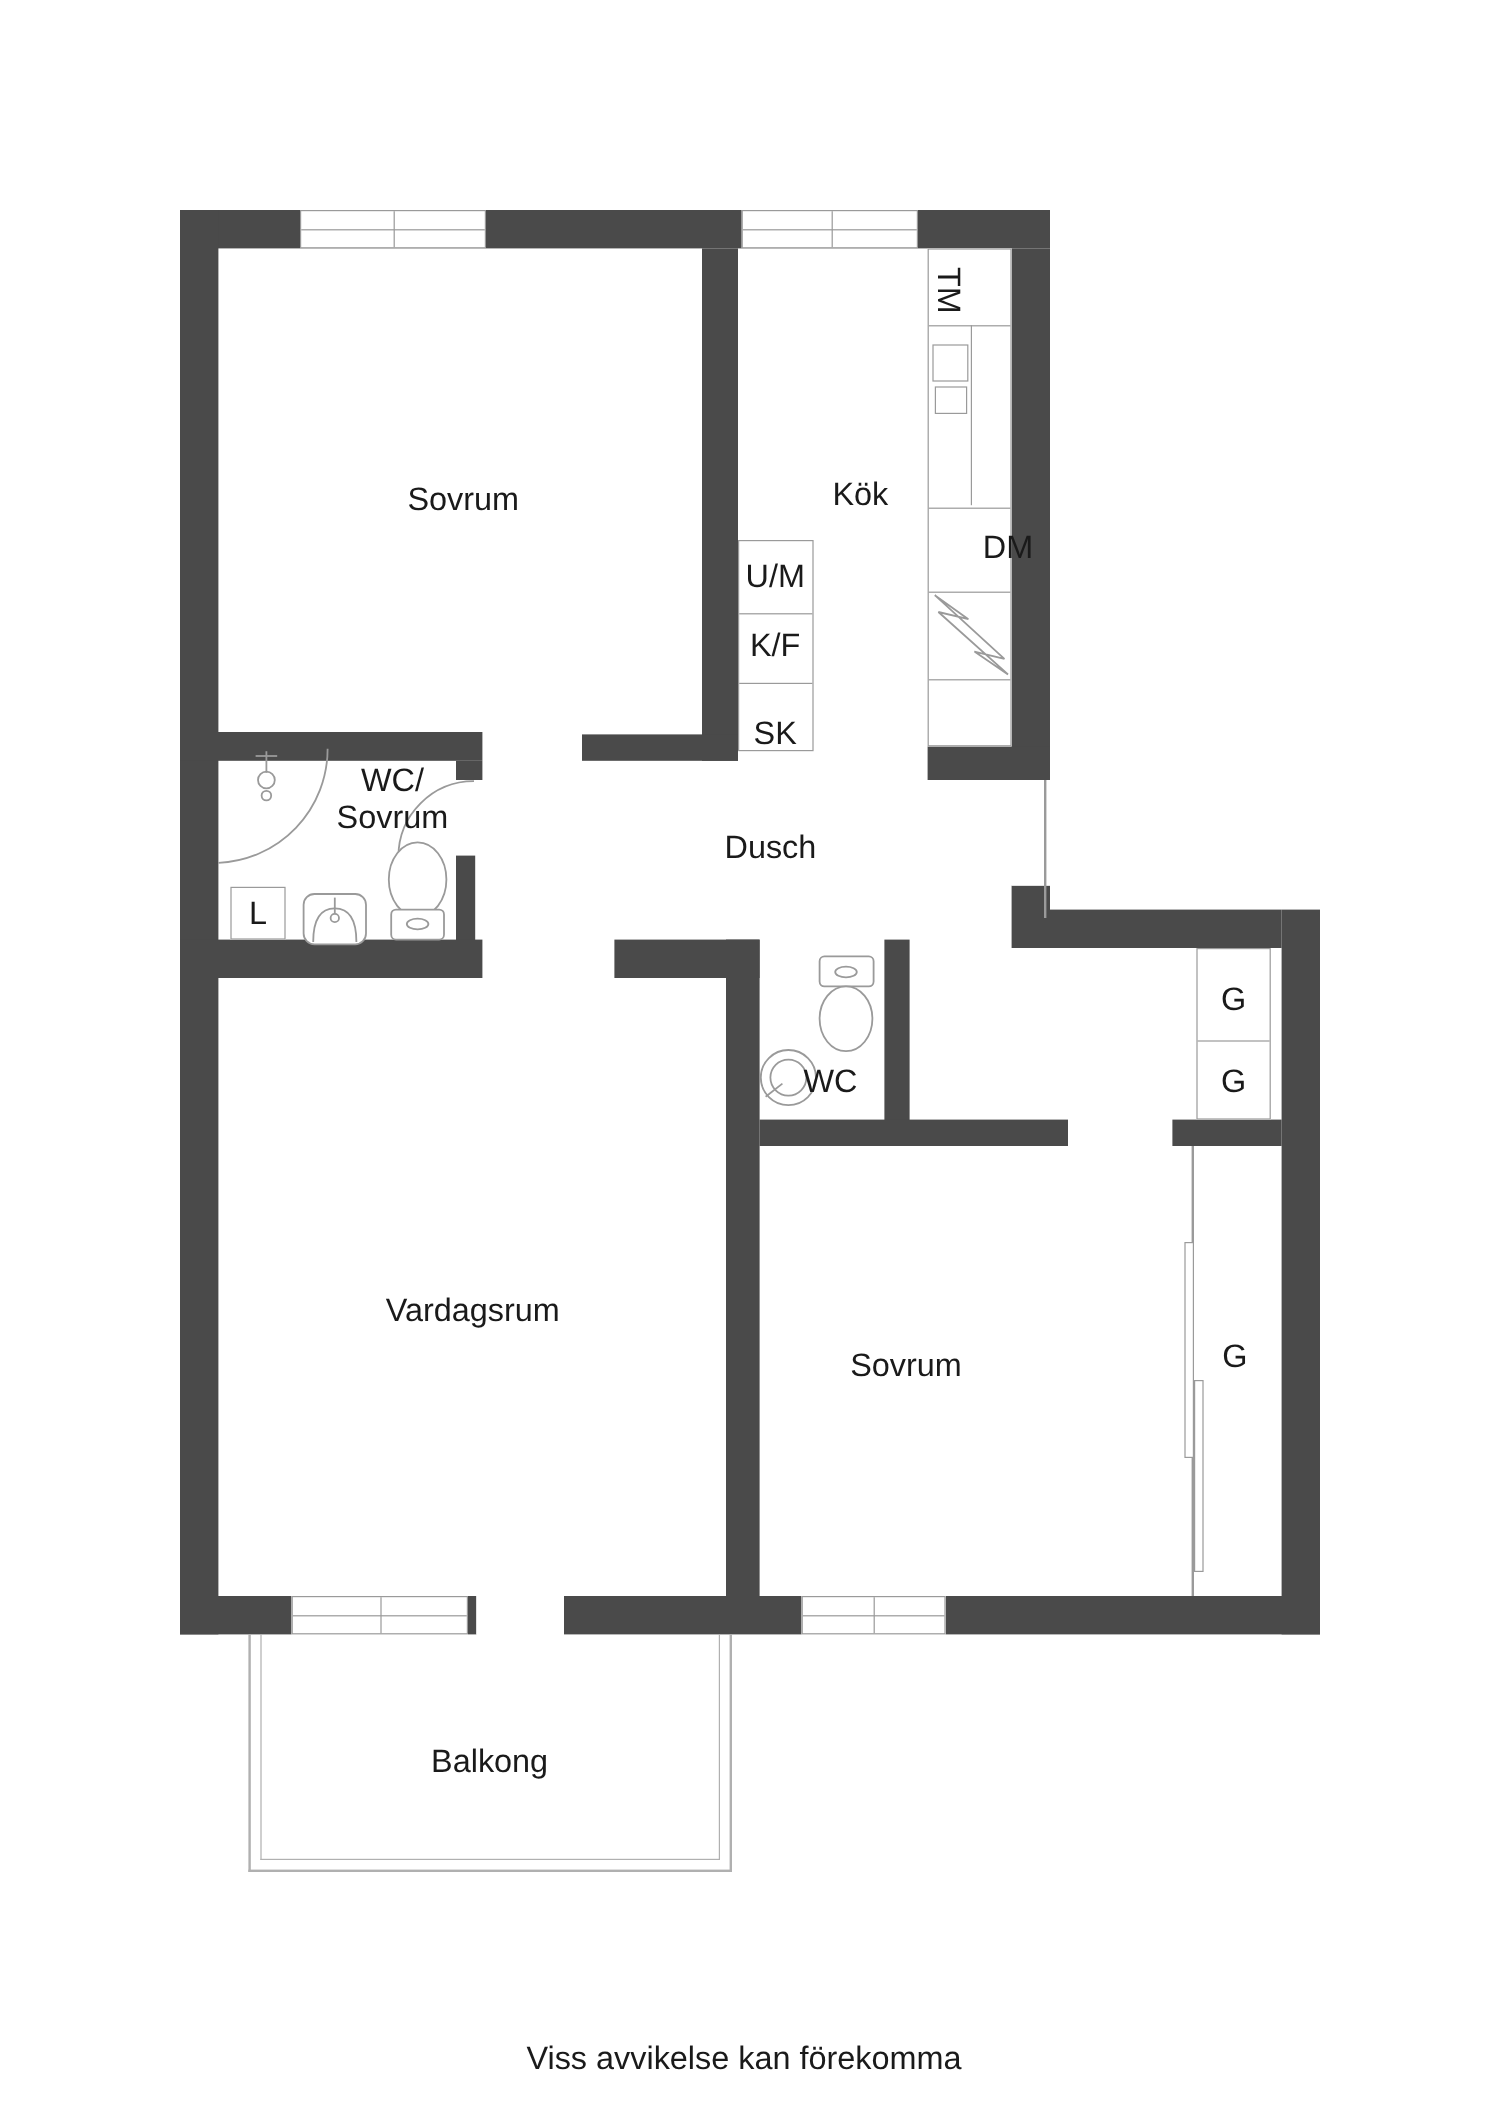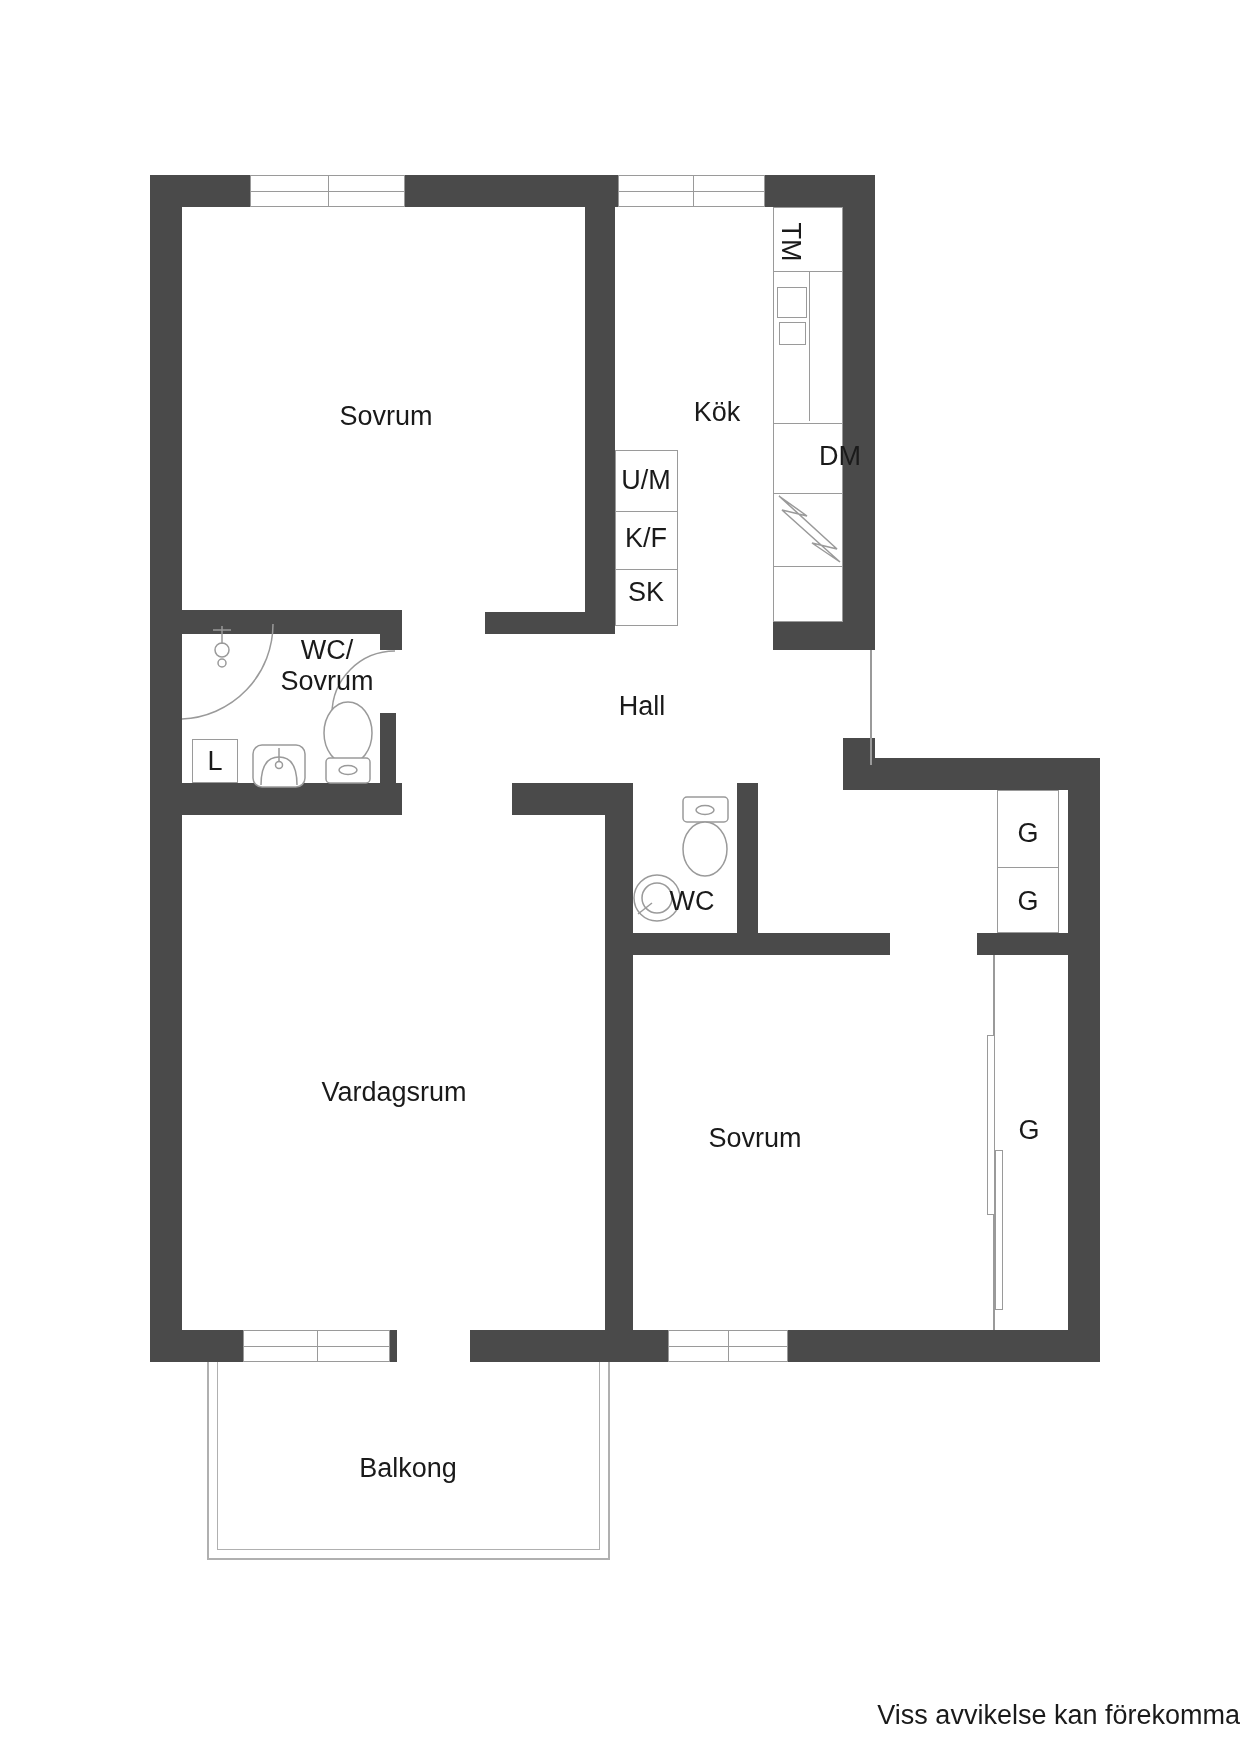--- a/index.html
+++ b/index.html
@@ -15,21 +15,21 @@
   .box .h{position:absolute;left:0;right:0;height:1px;background:#9a9a9a;}
   .box .v{position:absolute;top:0;bottom:0;width:1px;background:#9a9a9a;}
   .lbl{position:absolute;transform:translate(-50%,-50%);font-size:27px;line-height:30px;
        white-space:nowrap;text-align:center;}
   .lbl.rot{transform:translate(-50%,-50%) rotate(90deg);}
   .fixsvg{position:absolute;left:0;top:0;pointer-events:none;}
   .balcony-outer{position:absolute;left:207px;top:1362px;width:403px;height:198px;
        border-left:2px solid #b0b0b0;border-right:2px solid #b0b0b0;border-bottom:2px solid #b0b0b0;box-sizing:border-box;}
   .balcony-inner{position:absolute;left:8px;top:0;right:8px;bottom:8px;
        border-left:1px solid #b0b0b0;border-right:1px solid #b0b0b0;border-bottom:1px solid #b0b0b0;}
-  .footer{position:absolute;left:0;right:0;top:1700px;text-align:right;font-size:27px;}
+  .footer{position:absolute;left:0;right:0;top:1700px;text-align:center;font-size:27px;}
 </style>
 </head>
 <body>
 
 <div class="canvas">
 
   <div class="w" style="left:150px;top:175px;width:725px;height:32px"></div>
   <div class="w" style="left:150px;top:175px;width:32px;height:1187px"></div>
   <div class="w" style="left:585px;top:207px;width:30px;height:427px"></div>
   <div class="w" style="left:485px;top:612px;width:130px;height:22px"></div>
@@ -133,33 +133,33 @@
 
     <g stroke="#9a9a9a" stroke-width="1.5" fill="#ffffff">
       <circle cx="657" cy="898" r="23"></circle>
       <circle cx="657" cy="898" r="15"></circle>
       <line x1="638" y1="914" x2="652" y2="903"></line>
     </g>
   </svg>
 
   <div class="lbl" style="left:386px;top:416px">Sovrum</div>
   <div class="lbl" style="left:717px;top:412px">Kök</div>
-  <div class="lbl" style="left:642px;top:706px">Hall</div>
+  <div class="lbl" style="left:642px;top:706px">Dusch</div>
   <div class="lbl" style="left:327px;top:650px">WC/</div>
   <div class="lbl" style="left:327px;top:681px">Sovrum</div>
   <div class="lbl" style="left:692px;top:901px">WC</div>
   <div class="lbl" style="left:394px;top:1092px">Vardagsrum</div>
   <div class="lbl" style="left:755px;top:1138px">Sovrum</div>
   <div class="lbl" style="left:408px;top:1468px">Balkong</div>
 
   <div class="lbl rot" style="left:791px;top:242px">TM</div>
   <div class="lbl" style="left:840px;top:456px">DM</div>
   <div class="lbl" style="left:646px;top:480px">U/M</div>
   <div class="lbl" style="left:646px;top:538px">K/F</div>
-  <div class="lbl" style="left:646px;top:592px">SK</div>
+  <div class="lbl" style="left:646px;top:611px">SK</div>
   <div class="lbl" style="left:215px;top:761px">L</div>
   <div class="lbl" style="left:1028px;top:833px">G</div>
   <div class="lbl" style="left:1028px;top:901px">G</div>
   <div class="lbl" style="left:1029px;top:1130px">G</div>
 
   <div class="balcony-outer">
     <div class="balcony-inner"></div>
   </div>
 
   <div class="footer">Viss avvikelse kan förekomma</div>

